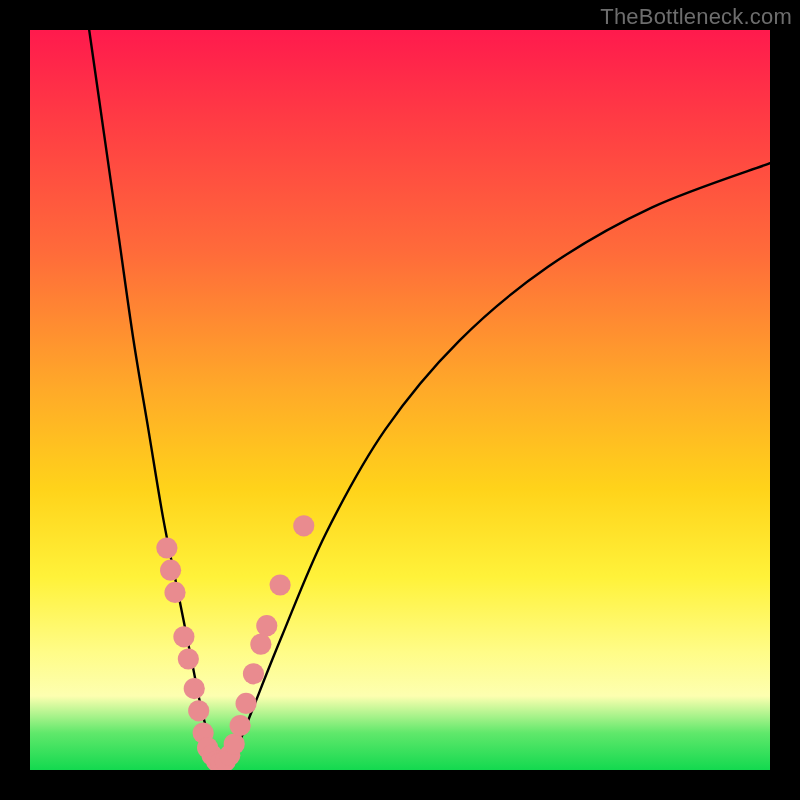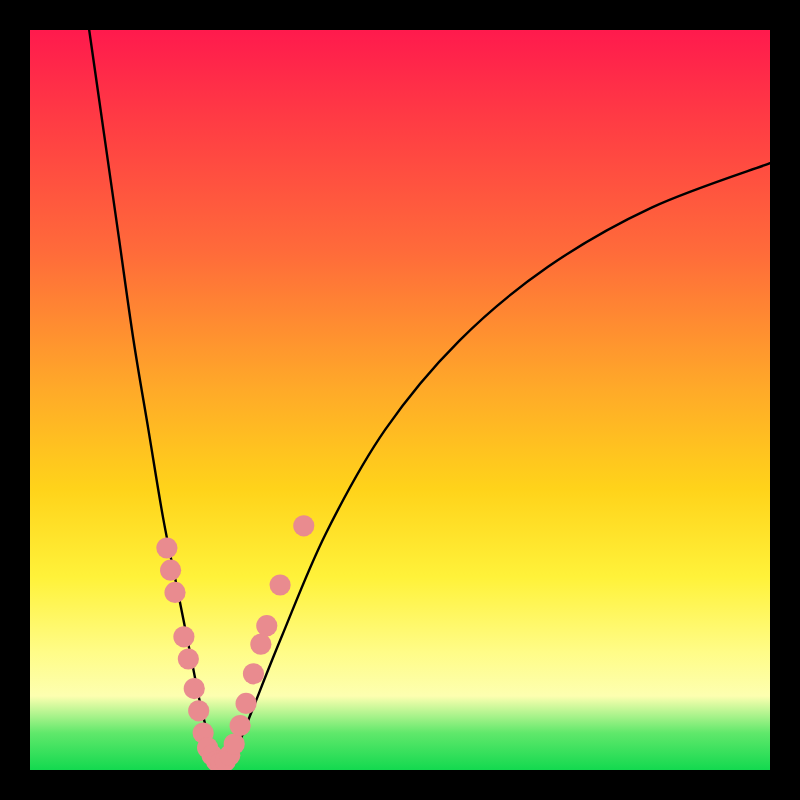--- a/index.html
+++ b/index.html
@@ -56,20 +56,21 @@
     left: 0;
     width: 740px;
     height: 740px;
   }
 </style>
 </head>
 <body>
 
 <div class="frame">
 
+  <div class="watermark">TheBottleneck.com</div>
 
   <div class="plot-area">
     <svg class="curve" viewBox="0 0 740 740" preserveAspectRatio="none">
       <path id="curve-path" fill="none" stroke-width="2.4" stroke-linecap="round" stroke-linejoin="round" d="M 59.20 0.00 C 61.67 17.27, 69.07 69.07, 74.00 103.60 C 78.93 138.13, 83.87 172.67, 88.80 207.20 C 93.73 241.73, 98.67 278.73, 103.60 310.80 C 108.53 342.87, 113.47 370.00, 118.40 399.60 C 123.33 429.20, 128.27 461.27, 133.20 488.40 C 138.13 515.53, 144.30 543.90, 148.00 562.40 C 151.70 580.90, 152.93 587.07, 155.40 599.40 C 157.87 611.73, 160.33 624.07, 162.80 636.40 C 165.27 648.73, 167.73 662.30, 170.20 673.40 C 172.67 684.50, 175.13 694.37, 177.60 703.00 C 180.07 711.63, 182.53 720.27, 185.00 725.20 C 187.47 730.13, 189.93 731.37, 192.40 732.60 C 194.87 733.83, 197.33 735.07, 199.80 732.60 C 202.27 730.13, 203.50 726.43, 207.20 717.80 C 210.90 709.17, 214.60 699.30, 222.00 680.80 C 229.40 662.30, 239.27 636.40, 251.60 606.80 C 263.93 577.20, 278.73 537.73, 296.00 503.20 C 313.27 468.67, 333.00 431.67, 355.20 399.60 C 377.40 367.53, 402.07 337.93, 429.20 310.80 C 456.33 283.67, 485.93 259.00, 518.00 236.80 C 550.07 214.60, 584.60 194.87, 621.60 177.60 C 658.60 160.33, 720.27 140.60, 740.00 133.20" stroke="#000000"></path>
       <g id="markers-group">
           <circle cx="136.90" cy="518.00" r="10.58" fill="#e98b8f" stroke="#e98b8f" stroke-width="0"></circle>
           <circle cx="140.60" cy="540.20" r="10.58" fill="#e98b8f" stroke="#e98b8f" stroke-width="0"></circle>
           <circle cx="145.04" cy="562.40" r="10.58" fill="#e98b8f" stroke="#e98b8f" stroke-width="0"></circle>
           <circle cx="153.92" cy="606.80" r="10.58" fill="#e98b8f" stroke="#e98b8f" stroke-width="0"></circle>
           <circle cx="158.36" cy="629.00" r="10.58" fill="#e98b8f" stroke="#e98b8f" stroke-width="0"></circle>

